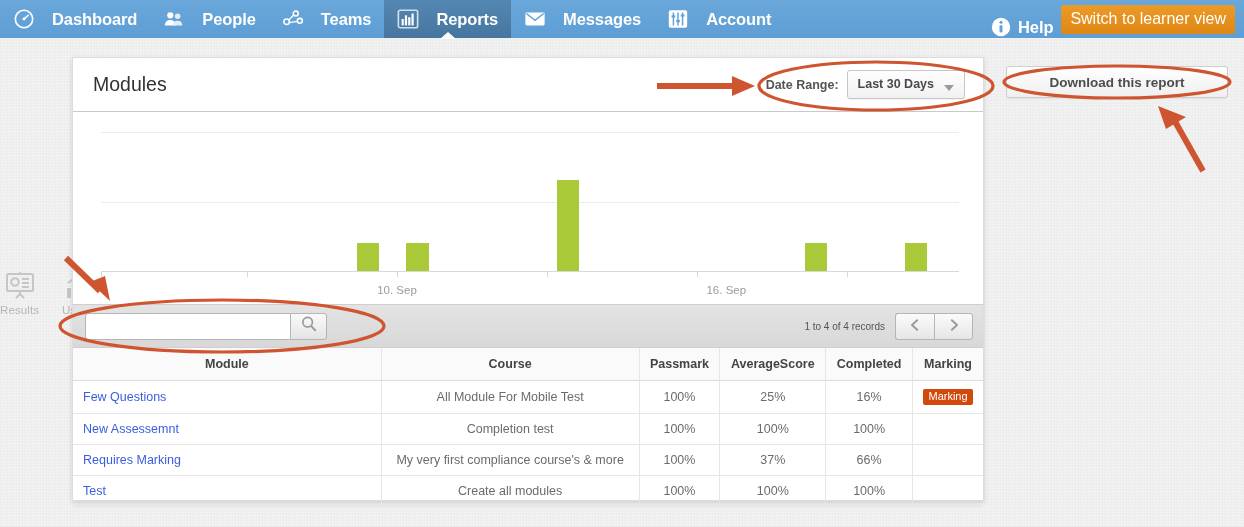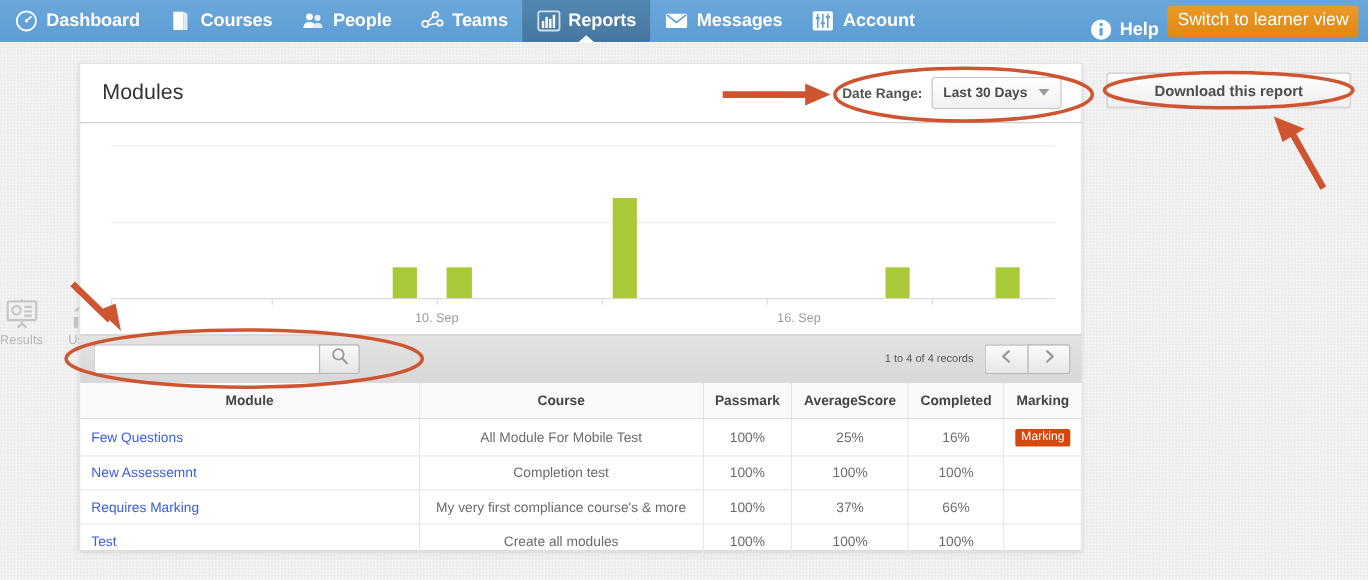--- a/index.html
+++ b/index.html
@@ -23,21 +23,21 @@
   .topnav {
     position: absolute; top: 0; left: 0;
     width: 1244px; height: 38px;
     background: #63a2d8;
     background-image: linear-gradient(#6aa7da, #5d9ed5);
     display: flex; align-items: stretch;
     z-index: 20;
   }
   .nav-item {
     display: flex; align-items: center;
-    gap: 7px;
+    gap: 17px;
     padding: 0 13px;
     color: #ffffff;
     font-size: 16.5px;
     font-weight: bold;
     letter-spacing: -0.1px;
     position: relative;
     cursor: pointer;
     white-space: nowrap;
   }
   .nav-item.active {
@@ -115,21 +115,21 @@
   .dr-label {
     font-size: 12.5px; color: #555; font-weight: bold;
   }
   .dr-select {
     background: #fbfbfb;
     background-image: linear-gradient(#ffffff, #f1f1f1);
     border: 1px solid #c6c6c6;
     border-radius: 3px;
     padding: 6px 10px 7px;
     font-size: 12.5px; font-weight: bold; color: #4a4a4a;
-    display: flex; align-items: center; gap: 10px;
+    display: flex; align-items: flex-end; gap: 10px;
     cursor: pointer;
     box-shadow: 0 1px 1px rgba(0,0,0,0.05);
   }
   .caret {
     width: 0; height: 0;
     border-left: 5px solid transparent;
     border-right: 5px solid transparent;
     border-top: 6px solid #9a9a9a;
   }
 
@@ -287,29 +287,20 @@
     <span class="nav-ico">
       <svg viewBox="0 0 24 24" width="22" height="22">
           <circle cx="12" cy="12" r="9.5" fill="none" stroke="#fff" stroke-width="1.8"></circle>
           <circle cx="12" cy="12" r="1.6" fill="#fff"></circle>
           <path d="M12 12 L16.5 8" stroke="#fff" stroke-width="1.8" stroke-linecap="round"></path>
         </svg>
     </span>
     <span>Dashboard</span>
   </div>
 
-  <div class="nav-item">
-    <span class="nav-ico">
-      <svg viewBox="0 0 24 24" width="22" height="22">
-          <path d="M5 3 L15 3 L15 21 L5 21 Z" fill="#fff"></path>
-          <path d="M15 3 L19 5 L19 21 L15 21 Z" fill="#dfeaf5"></path>
-        </svg>
-    </span>
-    <span>Courses</span>
-  </div>
 
   <div class="nav-item">
     <span class="nav-ico">
       <svg viewBox="0 0 24 24" width="22" height="22">
           <circle cx="8" cy="8" r="3.4" fill="#fff"></circle>
           <path d="M2 19 C2 14.5 5 13 8 13 C11 13 14 14.5 14 19 Z" fill="#fff"></path>
           <circle cx="16" cy="9" r="3" fill="#e2edf7"></circle>
           <path d="M11 19 C11 15.3 13.4 14 16 14 C18.6 14 21 15.3 21 19 Z" fill="#e2edf7"></path>
         </svg>
     </span>

